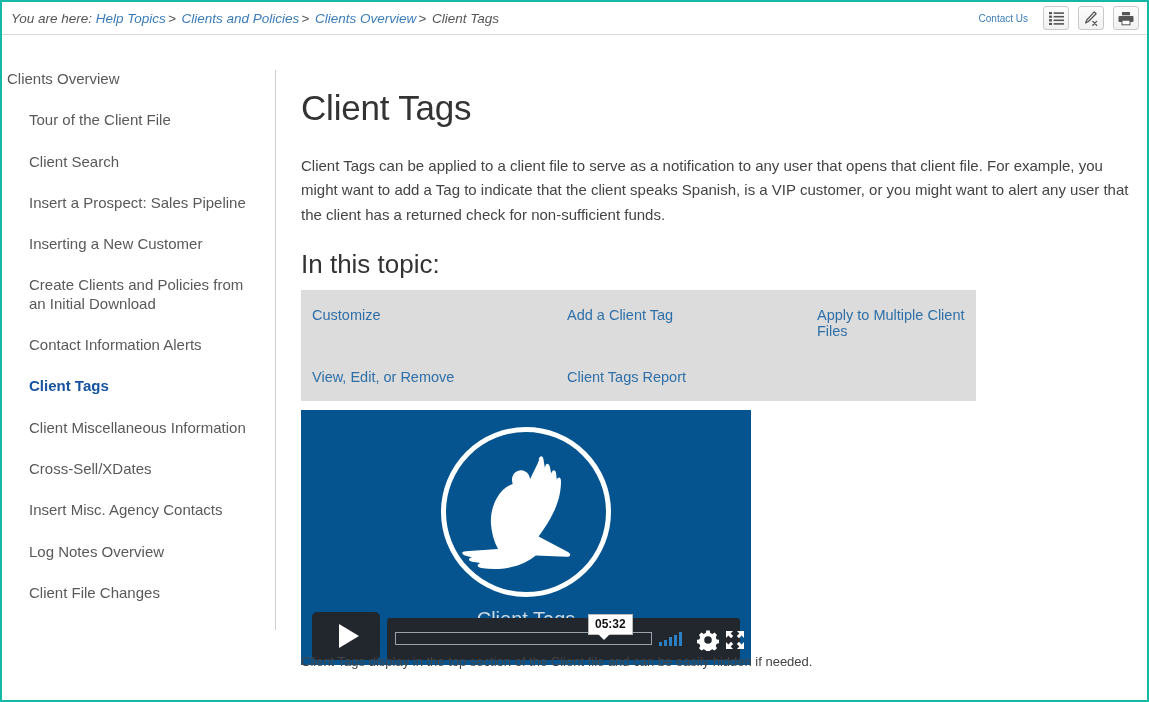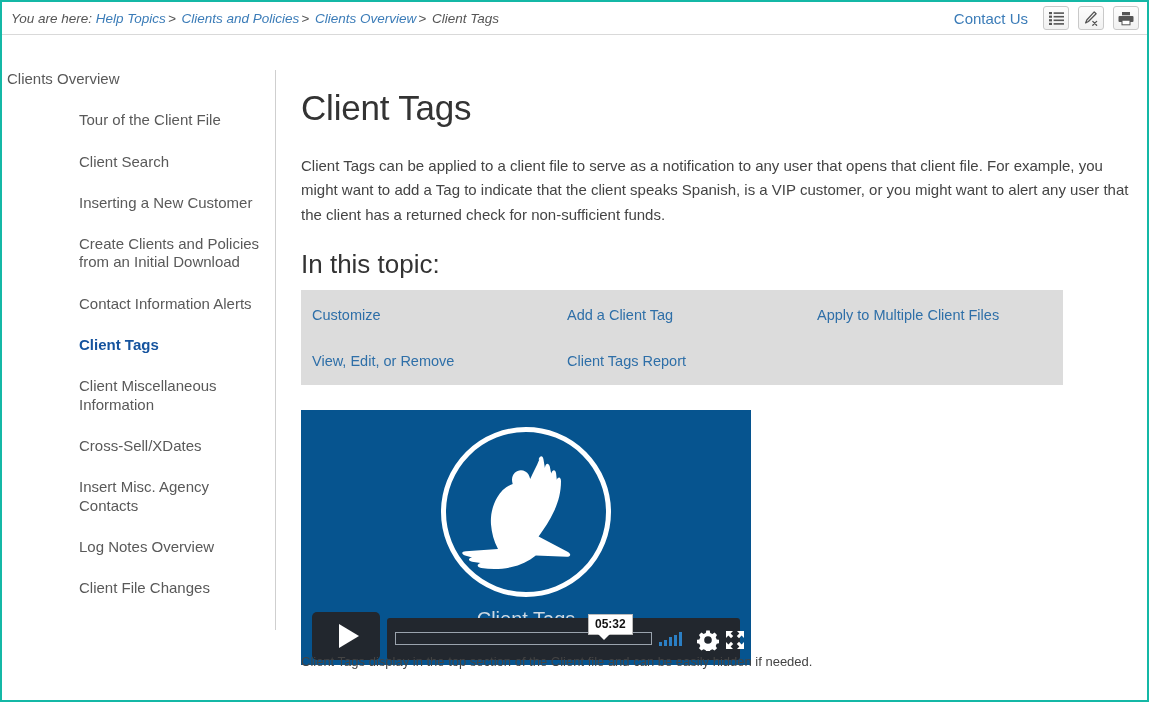--- a/index.html
+++ b/index.html
@@ -40,21 +40,21 @@
   }
   #breadcrumb .sep { color: #555; padding: 0 2px; }
   #breadcrumb .current { color: #555; }
 
   #header-right {
     position: absolute; right: 10px; top: 4px;
     display: flex; align-items: center; gap: 9px;
   }
   #contact-us {
     color: #3b7cb8;
-    font-size: 15px;
+    font-size: 10px;
     text-decoration: none;
     margin-right: 6px;
   }
   .hdr-icon-btn {
     width: 26px; height: 24px;
     border: 1px solid #c9c9c9;
     border-radius: 3px;
     background: linear-gradient(#fdfdfd, #f1f1f1);
     display: flex; align-items: center; justify-content: center;
     cursor: pointer;
@@ -72,23 +72,22 @@
     font-size: 15px;
     color: #595959;
     line-height: 1.22;
     cursor: pointer;
   }
   .nav-item.root {
     padding: 0 8px 0 5px;
     margin-bottom: 23px;
   }
   .nav-item.child {
-    padding: 0 12px 0 37px;
+    padding: 0 12px 0 27px;
     margin-bottom: 23px;
-    margin-left: 40px;
   }
   .nav-item.active {
     color: #15539e;
     font-weight: bold;
   }
 
   
   #content {
     position: absolute; left: 299px; top: 86px;
     width: 840px;
@@ -107,21 +106,21 @@
     margin: 0 0 22px 0;
     width: 832px;
   }
   #topic-heading {
     font-size: 26px;
     font-weight: normal;
     color: #333;
     margin: 0 0 10px 0;
   }
   #topic-box {
-    width: 762px;
+    width: 675px;
     background: #dcdcdc;
     padding: 17px 11px 16px 11px;
     display: grid;
     grid-template-columns: 255px 250px auto;
     row-gap: 30px;
   }
   #topic-box a {
     color: #2e6fa8;
     font-size: 14.5px;
     text-decoration: none;
@@ -293,20 +292,21 @@
           </svg>
         </span>
       </div>
     </div>
   </div>
 
   <div id="sidebar">
     <div class="nav-item root">Clients Overview</div>
     <div class="nav-item child">Tour of the Client File</div>
     <div class="nav-item child">Client Search</div>
+    <div class="nav-item child">Insert a Prospect: Sales Pipeline</div>
     <div class="nav-item child">Inserting a New Customer</div>
     <div class="nav-item child">Create Clients and Policies from an Initial Download</div>
     <div class="nav-item child">Contact Information Alerts</div>
     <div class="nav-item child active">Client Tags</div>
     <div class="nav-item child">Client Miscellaneous Information</div>
     <div class="nav-item child">Cross-Sell/XDates</div>
     <div class="nav-item child">Insert Misc. Agency Contacts</div>
     <div class="nav-item child">Log Notes Overview</div>
     <div class="nav-item child">Client File Changes</div>
   </div>

